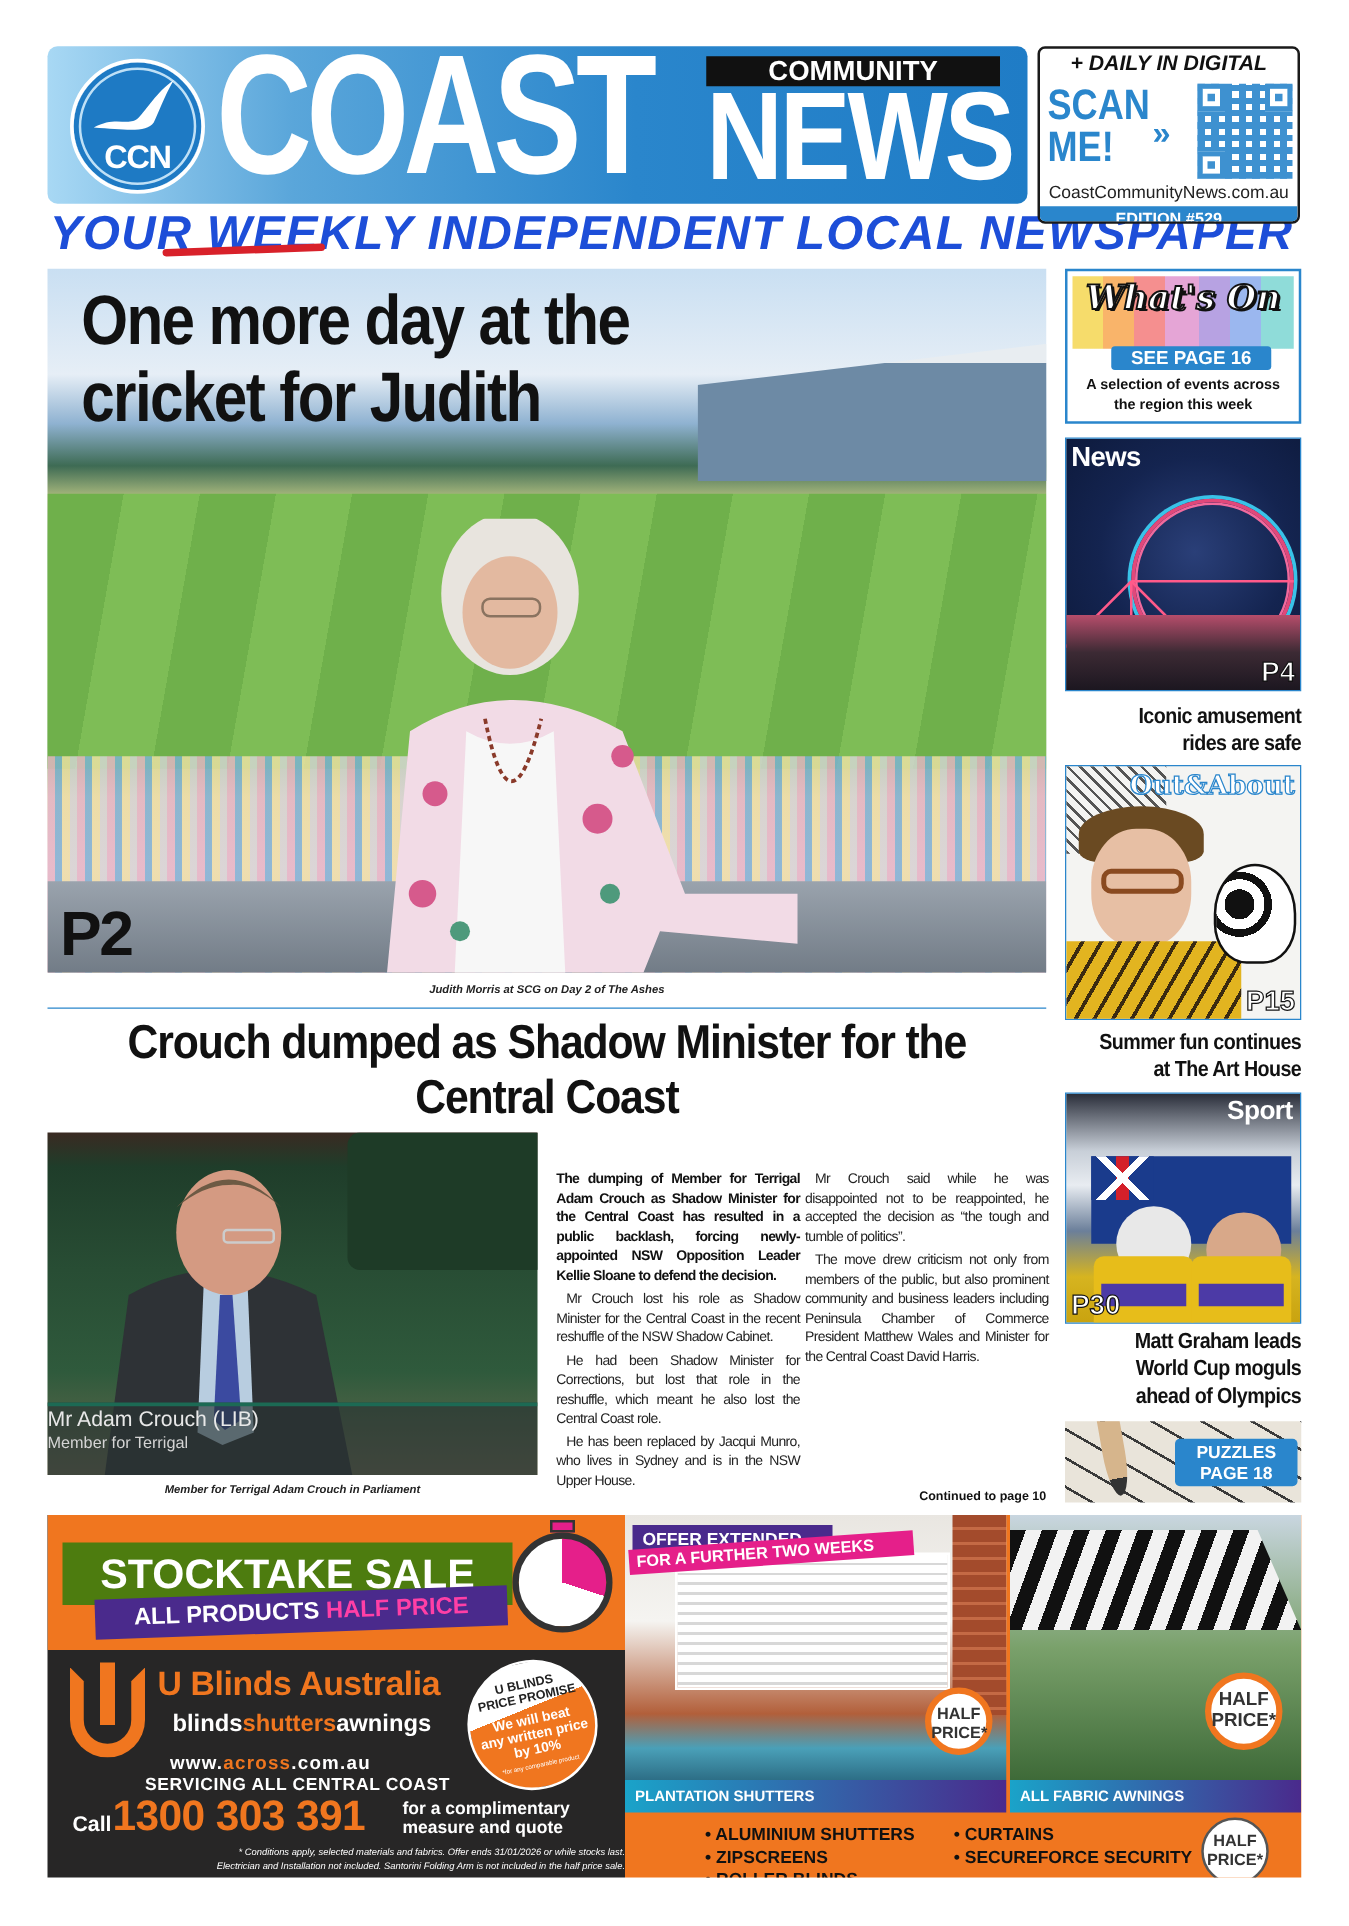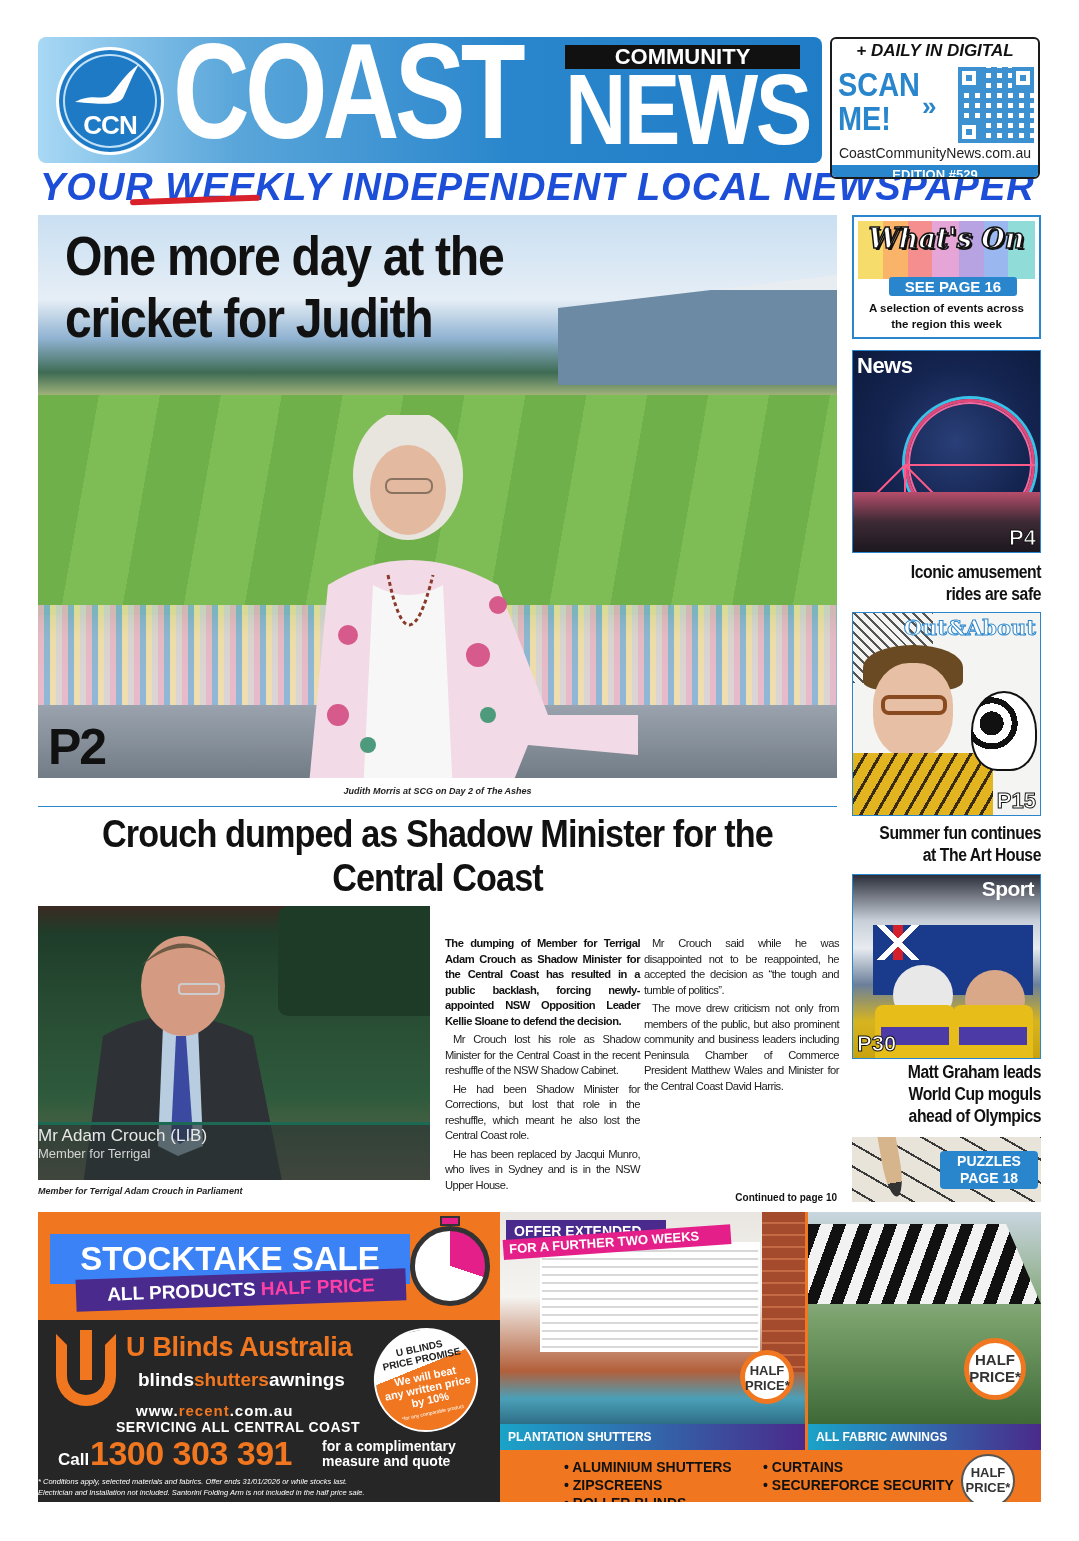--- a/index.html
+++ b/index.html
@@ -46,21 +46,21 @@
 
   
   .story-headline { left: 38px; top: 812px; width: 799px; text-align: center; font-weight: 900; font-size: 38px; line-height: 44px; letter-spacing: -1px; transform: scaleX(0.9); transform-origin: center top; color: #111; }
   .story-photo { left: 38px; top: 906px; width: 392px; height: 274px; overflow: hidden;
     background: linear-gradient(180deg, #3a2a22 0%, #1f3d2a 10%, #284d34 40%, #2f5a3c 70%, #6d6a4f 100%); }
   .sp-bench { position: absolute; left: 240px; top: 0; width: 160px; height: 110px; background: #1e3b27; border-radius: 10px; }
   .sp-man { position: absolute; left: 45px; top: 20px; width: 200px; height: 260px; }
   .sp-lower { position: absolute; left: 0; top: 216px; width: 100%; height: 58px; background: rgba(40,50,50,0.65); border-top: 3px solid #1c6a54; }
   .sp-name { position: absolute; left: 0; top: 220px; color: #e8e8e8; font-size: 17px; }
   .sp-role { position: absolute; left: 0; top: 240px; color: #d4d4d4; font-size: 13px; }
-  .story-photo-caption { left: 38px; top: 1186px; width: 392px; text-align: left; font-size: 9px; font-style: italic; font-weight: 700; color: #222; }
+  .story-photo-caption { left: 38px; top: 1186px; width: 392px; text-align: center; font-size: 9px; font-style: italic; font-weight: 700; color: #222; }
   .col { top: 904px; width: 195px; font-size: 11.2px; line-height: 15.5px; text-align: justify; color: #222; margin-top: 32px; }
   .col p { text-indent: 8px; margin-bottom: 3px; }
   .col p.lead { font-weight: 700; text-indent: 0; color: #111; }
   .continued { left: 640px; top: 1192px; width: 197px; text-align: right; font-weight: 900; font-size: 10px; color: #111; }
 
   
   .whats-on { left: 852px; top: 215px; width: 189px; height: 124px; border: 2px solid #2a86cc; overflow: hidden; background: #fff; }
   .wo-stripes { position: absolute; left: 4px; top: 4px; right: 4px; height: 58px; background: linear-gradient(90deg, #f6dc6b 0 14%, #f9b46a 14% 28%, #f58f8f 28% 42%, #e5a5d6 42% 57%, #b7a2e2 57% 71%, #9bb7ef 71% 85%, #8fdcd9 85% 100%); }
   .wo-title { position: absolute; left: 0; right: 0; top: 6px; text-align: center; font-family: "DejaVu Serif", serif; font-weight: 900; font-style: italic; font-size: 27px; color: #fff; -webkit-text-stroke: 1.5px #111; text-shadow: 2px 2px 0 #111; }
   .wo-page { position: absolute; left: 22px; right: 22px; top: 60px; height: 19px; background: #2a86cc; color: #fff; text-align: center; font-weight: 700; font-size: 15px; line-height: 19px; border-radius: 3px; margin-left: 13px; }
@@ -91,37 +91,37 @@
   .bib { position: absolute; width: 80px; height: 60px; background: #e7bd1a; border-radius: 8px 8px 0 0; }
   .bib-band { position: absolute; left: 6px; top: 22px; width: 68px; height: 18px; background: #4c3aa6; }
 
   .puzzles { left: 852px; top: 1137px; width: 189px; height: 65px; overflow: hidden; background: repeating-linear-gradient(30deg, #e9e4da 0 10px, #3a3a3a 10px 12px, #e9e4da 12px 20px); }
   .pencil { position: absolute; left: 30px; top: -10px; width: 18px; height: 70px; background: linear-gradient(180deg, #d6b58c 0 80%, #333 80%); transform: rotate(-10deg); border-radius: 0 0 50% 50%; }
   .puz-badge { position: absolute; left: 88px; top: 14px; width: 98px; height: 38px; background: #2a86cc; color: #fff; font-weight: 900; font-size: 14px; line-height: 17px; text-align: center; border-radius: 4px; padding-top: 2px; }
 
   
   .ad-left { left: 38px; top: 1212px; width: 462px; height: 290px; background: #272626; overflow: hidden; }
   .ad-orange-top { position: absolute; left: 0; top: 0; width: 100%; height: 108px; background: #f0761f; }
-  .stocktake-banner { position: absolute; left: 12px; top: 22px; width: 360px; height: 50px; background: #3b82f6; color: #fff; font-weight: 900; font-size: 33px; line-height: 50px; text-align: center; letter-spacing: 0px; }
+  .stocktake-banner { position: absolute; left: 12px; top: 22px; width: 360px; height: 50px; background: #4d7c0f; color: #fff; font-weight: 900; font-size: 33px; line-height: 50px; text-align: center; letter-spacing: 0px; }
   .half-banner { position: absolute; left: 38px; top: 62px; width: 330px; height: 32px; background: #4a2a8c; color: #fff; font-weight: 900; font-size: 19px; line-height: 32px; text-align: center; transform: rotate(-2deg); }
   .half-banner .pink { color: #ff3fa6; }
   .stopwatch { position: absolute; left: 372px; top: 14px; width: 80px; height: 80px; border-radius: 50%; background: conic-gradient(#e51f8a 0 30%, #fff 30% 100%); border: 5px solid #333; }
   .stopwatch-cap { position: absolute; left: 402px; top: 4px; width: 20px; height: 10px; background: #e51f8a; border: 2px solid #333; }
   .u-logo { position: absolute; left: 18px; top: 122px; width: 60px; height: 72px; border: 11px solid #f0761f; border-top-color: transparent; border-radius: 0 0 34px 34px; }
   .u-stem { position: absolute; left: 42px; top: 118px; width: 12px; height: 50px; background: #f0761f; }
   .ub-name { position: absolute; left: 88px; top: 120px; color: #f0761f; font-weight: 900; font-size: 27px; letter-spacing: -0.3px; }
   .ub-services { position: absolute; left: 100px; top: 157px; font-weight: 900; font-size: 19px; color: #fff; }
   .ub-services .o { color: #f0761f; }
   .ub-url { position: absolute; left: 98px; top: 190px; font-weight: 900; font-size: 15px; color: #fff; letter-spacing: 1px; }
   .ub-url .o { color: #f0761f; }
   .ub-servicing { position: absolute; left: 78px; top: 207px; font-weight: 900; font-size: 14px; color: #fff; letter-spacing: 0.5px; }
   .ub-call { position: absolute; left: 20px; top: 238px; font-size: 17px; color: #fff; font-weight: 700; }
   .ub-phone { position: absolute; left: 52px; top: 222px; font-size: 34px; color: #f0761f; font-weight: 900; letter-spacing: -0.5px; }
   .ub-comp { position: absolute; left: 284px; top: 227px; font-size: 14px; line-height: 15px; color: #fff; font-weight: 700; }
-  .ub-fine { position: absolute; left: 0; right: 0; top: 264px; text-align: left; font-size: 7.5px; font-style: italic; color: #fff; line-height: 11px; }
+  .ub-fine { position: absolute; left: 0; right: 0; top: 264px; text-align: right; font-size: 7.5px; font-style: italic; color: #fff; line-height: 11px; }
   .promise { position: absolute; left: 336px; top: 116px; width: 104px; height: 104px; border-radius: 50%; background: linear-gradient(170deg, #fff 0 38%, #f0761f 38%); border: 2px solid #fff; transform: rotate(-12deg); text-align: center; }
   .promise-t { position: absolute; left: 0; right: 0; top: 12px; font-weight: 900; font-size: 10px; line-height: 11px; color: #222; }
   .promise-b { position: absolute; left: 0; right: 0; top: 40px; font-weight: 700; font-size: 11px; line-height: 12px; color: #fff; }
   .promise-s { position: absolute; left: 0; right: 0; top: 80px; font-size: 5px; color: #fff; }
 
   .ad-right { left: 500px; top: 1212px; width: 541px; height: 290px; overflow: hidden; background: #f0761f; }
   .shutters-img { position: absolute; left: 0; top: 0; width: 305px; height: 212px; background: linear-gradient(180deg, #e9e6e1 0%, #f5f4f1 40%, #b25f3a 75%, #4aa0b8 88%, #2d6e86 100%); }
   .shutter-slats { position: absolute; left: 40px; top: 30px; width: 220px; height: 110px; background: repeating-linear-gradient(180deg, #fff 0 6px, #d8d8d8 6px 8px); border: 2px solid #fff; }
   .brick { position: absolute; left: 262px; top: 0; width: 43px; height: 160px; background: repeating-linear-gradient(180deg, #a34b2c 0 10px, #c46a45 10px 12px); }
   .offer-banner { position: absolute; left: 6px; top: 8px; width: 160px; height: 22px; background: #4a2a8c; color: #fff; font-weight: 900; font-size: 14px; line-height: 22px; padding-left: 8px; }
@@ -303,21 +303,21 @@
   </div>
   <div class="stopwatch-cap"></div>
   <div class="stopwatch"></div>
   <div class="u-logo"></div>
   <div class="u-stem"></div>
   <div class="ub-name">U Blinds Australia</div>
   <div class="ub-services">
     <span>blinds</span><span class="o">shutters</span><span>awnings</span>
   </div>
   <div class="ub-url">
-    <span>www.</span><span class="o">recent</span><span>.com.au</span>
+    <span>www.</span><span class="o">across</span><span>.com.au</span>
   </div>
   <div class="ub-servicing">SERVICING ALL CENTRAL COAST</div>
   <div class="ub-call">Call</div>
   <div class="ub-phone">1300 303 391</div>
   <div class="ub-comp">
     <div>for a complimentary</div>
     <div>measure and quote</div>
   </div>
   <div class="ub-fine">
     <div>* Conditions apply, selected materials and fabrics. Offer ends 31/01/2026 or while stocks last.</div>

